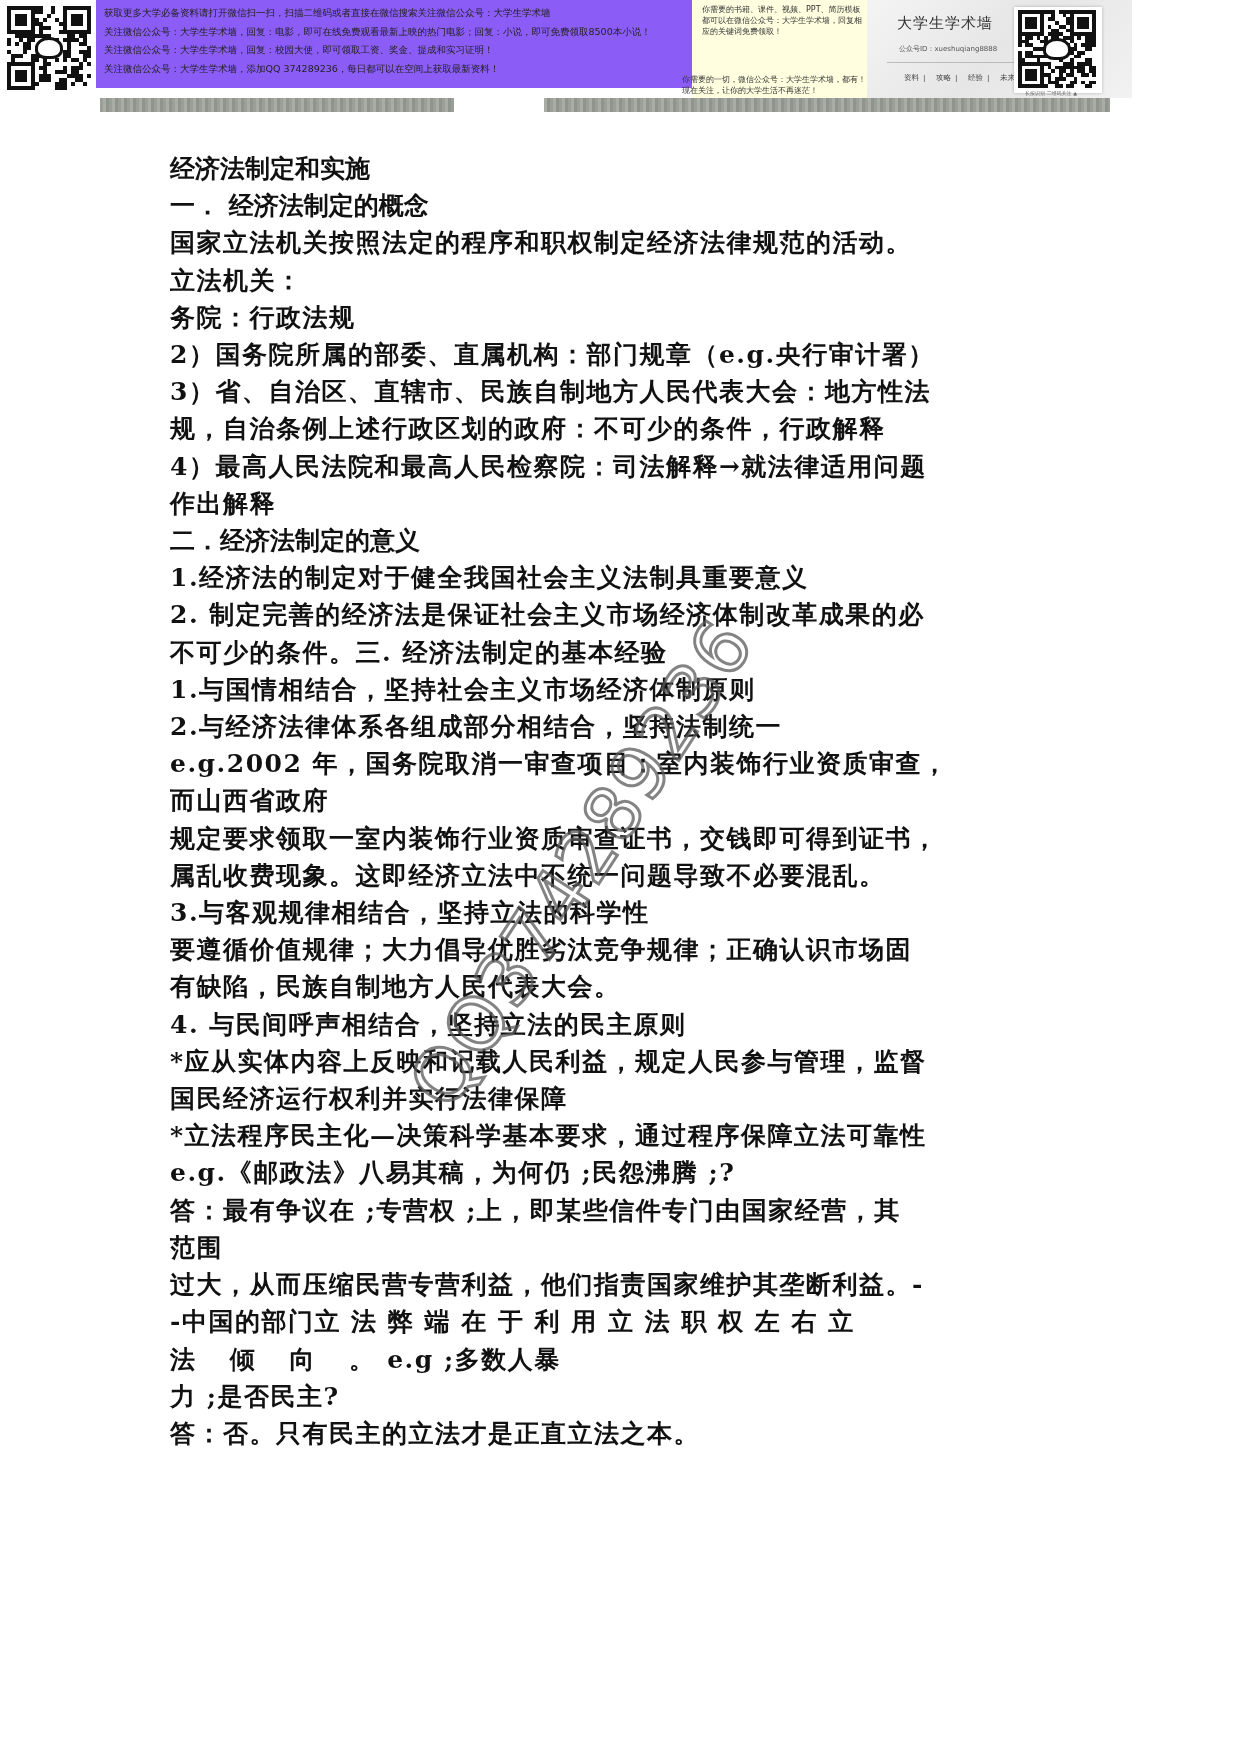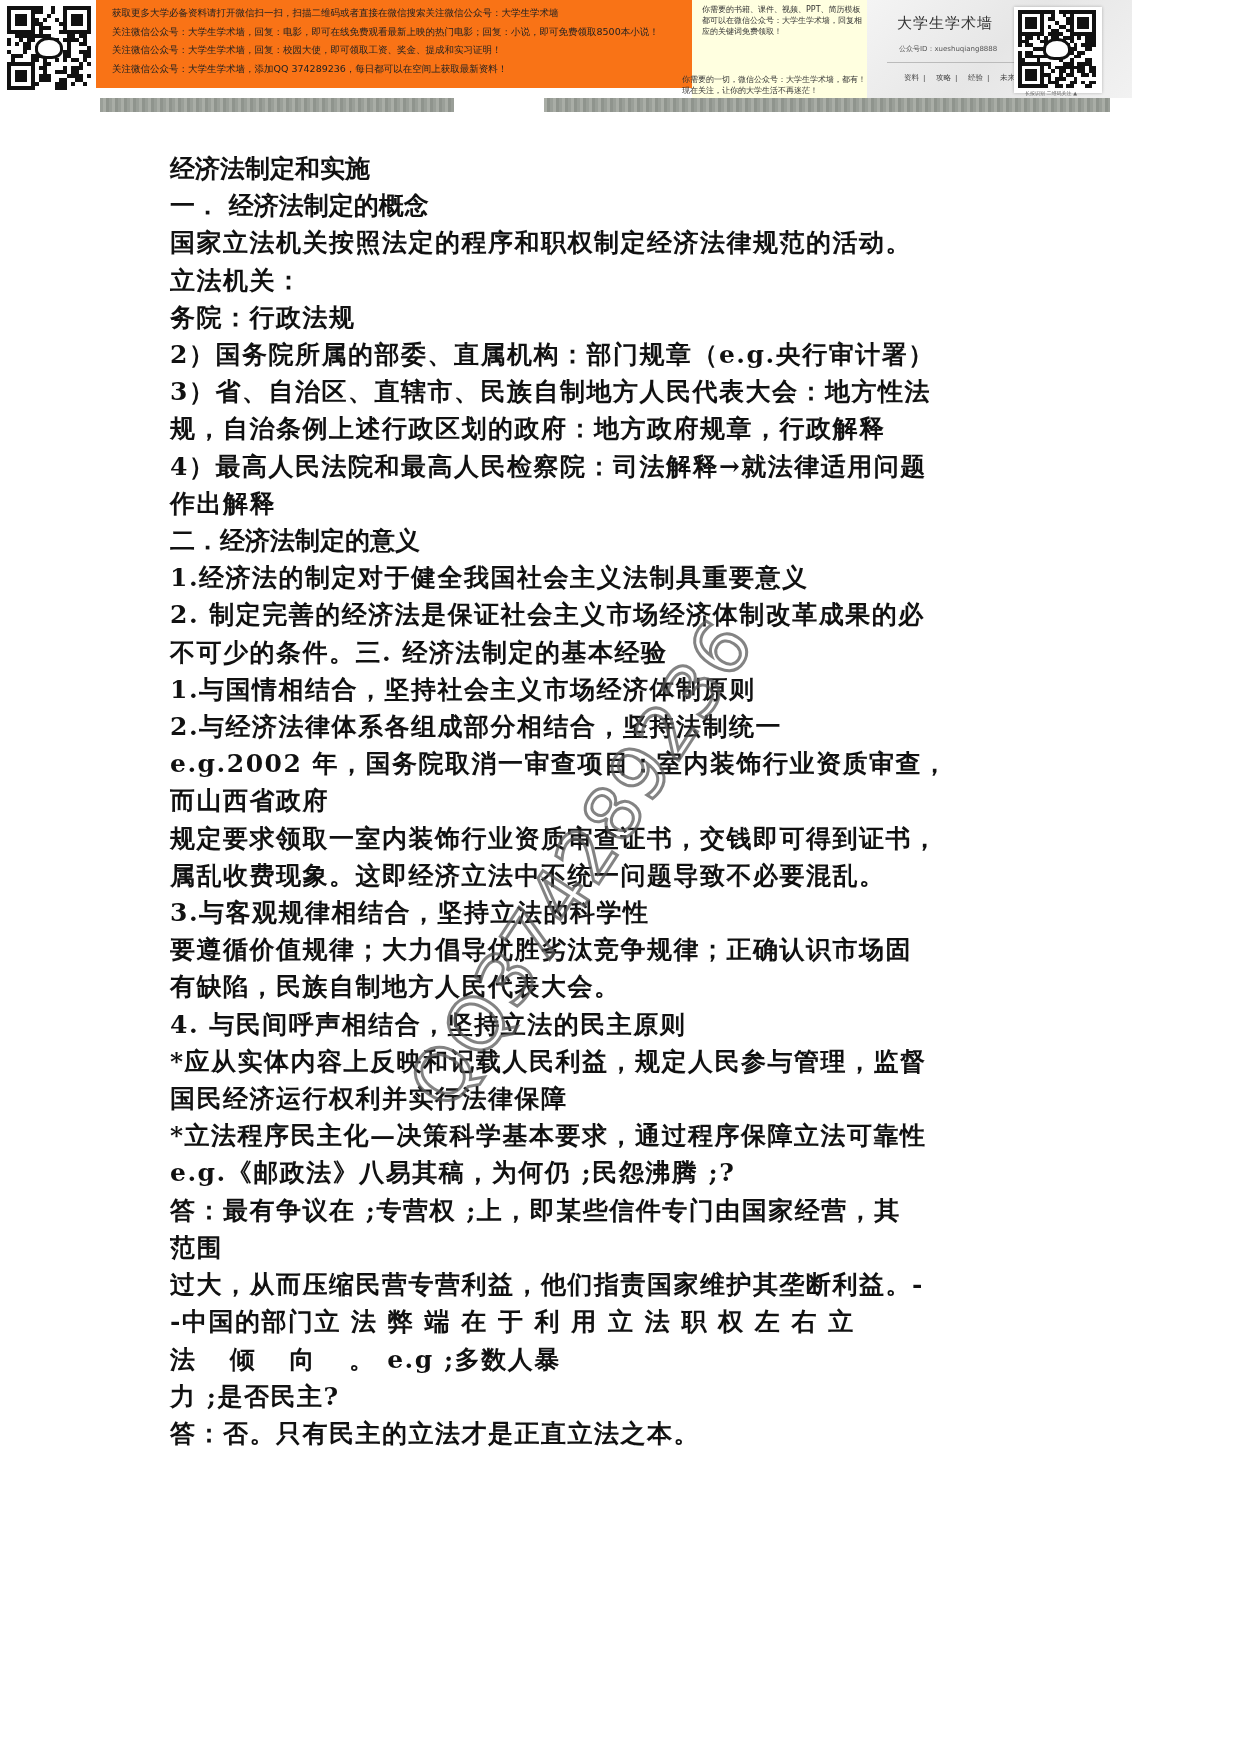--- a/index.html
+++ b/index.html
@@ -28,23 +28,23 @@
   .qr i { display: block; }
   .qr i.on { background: #111; }
   .qr-left { left: 7px; top: 6px; width: 84px; height: 84px; }
   .qr-right { left: 1018px; top: 10px; width: 78px; height: 78px; }
   .qr-badge {
     position: absolute; width: 22px; height: 16px; border-radius: 50% 50% 40% 40%;
     background: #fff; border: 3px solid #111; left: 50%; top: 50%; transform: translate(-50%,-50%);
   }
   .banner-text {
     position: absolute; left: 96px; top: 0; width: 596px; height: 88px;
-    background: #f97316;
+    background: #8b5cf6;
     font-family: "DejaVu Sans", sans-serif; font-size: 9.5px; line-height: 18.5px;
-    padding: 4px 0 0 16px; box-sizing: border-box; color: #222; white-space: nowrap;
+    padding: 4px 0 0 8px; box-sizing: border-box; color: #222; white-space: nowrap;
   }
   .banner-mid {
     position: absolute; left: 692px; top: 0; width: 175px; height: 98px;
     background: #ffffe0;
     font-family: "DejaVu Sans", sans-serif; font-size: 8px; line-height: 11px; color: #333;
   }
   .banner-mid .a { position: absolute; left: 10px; top: 4px; width: 165px; }
   .banner-mid .b { position: absolute; left: -10px; top: 74px; width: 185px; white-space: nowrap; }
   .card {
     position: absolute; left: 867px; top: 0; width: 265px; height: 98px;
@@ -1017,21 +1017,21 @@
 
 <div class="doc">
   <p class="title">经济法制定和实施</p>
   <div id="docLines">
       <p class="heading">一．  经济法制定的概念</p>
       <p>国家立法机关按照法定的程序和职权制定经济法律规范的活动。</p>
       <p>立法机关：</p>
       <p>务院：行政法规</p>
       <p>2）国务院所属的部委、直属机构：部门规章（e.g.央行审计署）</p>
       <p>3）省、自治区、直辖市、民族自制地方人民代表大会：地方性法</p>
-      <p>规，自治条例上述行政区划的政府：地方政府规章，行政解释</p>
+      <p>规，自治条例上述行政区划的政府：不可少的条件，行政解释</p>
       <p>4）最高人民法院和最高人民检察院：司法解释→就法律适用问题</p>
       <p>作出解释</p>
       <p class="heading">二．经济法制定的意义</p>
       <p>1.经济法的制定对于健全我国社会主义法制具重要意义</p>
       <p>2. 制定完善的经济法是保证社会主义市场经济体制改革成果的必</p>
       <p>不可少的条件。三. 经济法制定的基本经验</p>
       <p>1.与国情相结合，坚持社会主义市场经济体制原则</p>
       <p>2.与经济法律体系各组成部分相结合，坚持法制统一</p>
       <p>e.g.2002 年，国务院取消一审查项目：室内装饰行业资质审查，</p>
       <p>而山西省政府</p>

